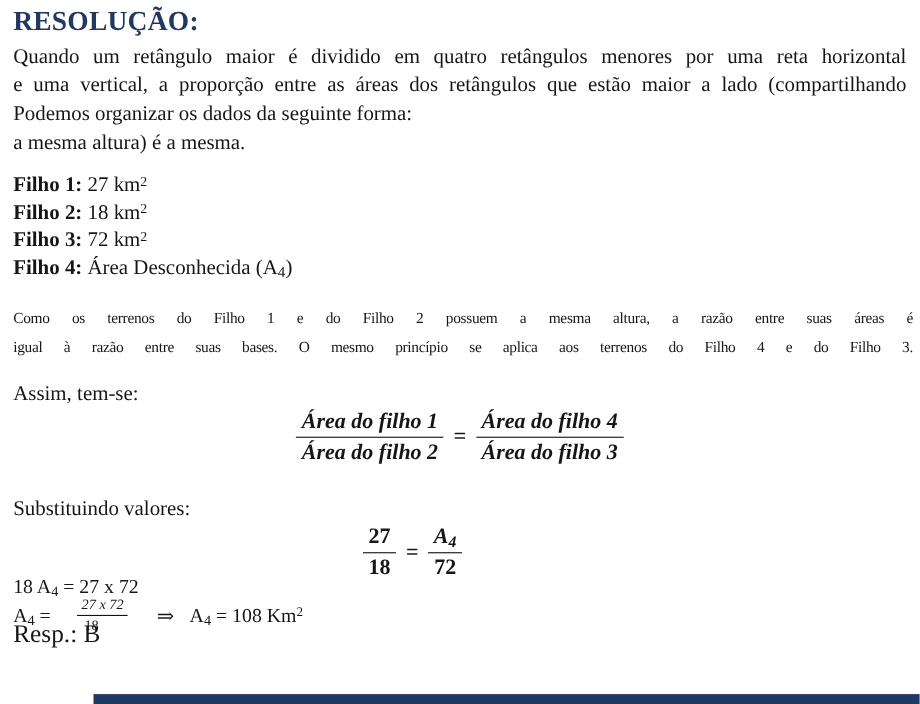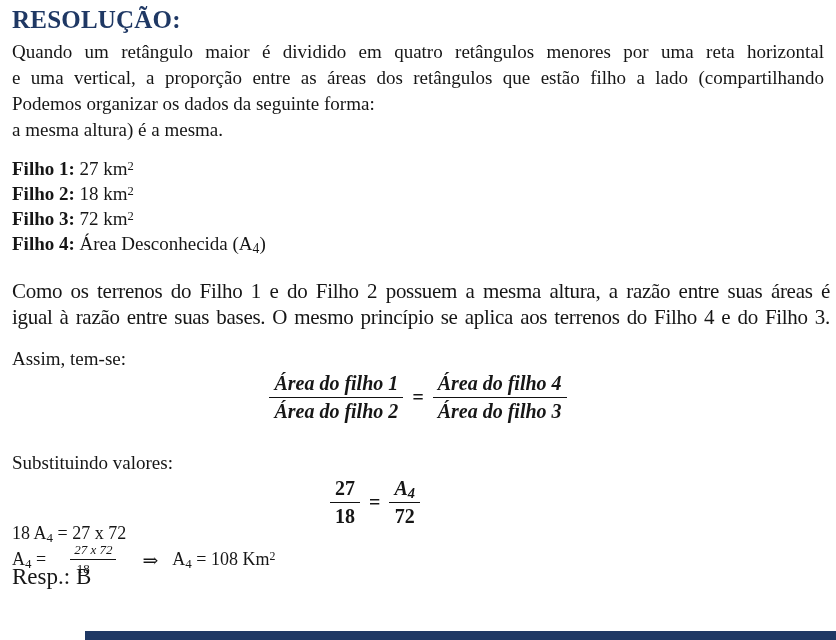--- a/index.html
+++ b/index.html
@@ -16,21 +16,21 @@
   .title {
     top: 6px; left: 12px;
     font-size: 25px; font-weight: bold;
     color: #1f3864;
     letter-spacing: 0.2px;
   }
 
   .bodytext { font-size: 19px; line-height: 26px; }
 
   .intro { top: 39px; left: 12px; width: 812px; }
-  .reasoning { top: 278px; left: 12px; width: 818px; font-size: 21px; letter-spacing: -0.3px; }
+  .reasoning { top: 278px; left: 12px; width: 818px; font-size: 14px; letter-spacing: -0.3px; }
 
   .jline {
     display: block; height: 26px; overflow: hidden;
     text-align: justify; text-align-last: justify;
   }
   .pline { display: block; height: 26px; overflow: hidden; }
 
   .filhos { top: 156px; left: 12px; font-size: 19px; line-height: 25px; }
   .filho-row { display: block; height: 25px; }
   .filho-label { font-weight: bold; }
@@ -71,21 +71,21 @@
   sub { font-size: 72%; vertical-align: -0.22em; line-height: 0; }
   sup { font-size: 66%; vertical-align: 0.42em; line-height: 0; }
 </style>
 </head>
 <body>
 
 <div class="abs title">RESOLUÇÃO:</div>
 
 <div class="abs intro bodytext">
   <span class="jline">Quando um retângulo maior é dividido em quatro retângulos menores por uma reta horizontal</span>
-  <span class="jline">e uma vertical, a proporção entre as áreas dos retângulos que estão filho a lado (compartilhando</span>
+  <span class="jline">e uma vertical, a proporção entre as áreas dos retângulos que estão maior a lado (compartilhando</span>
   <span class="pline">Podemos organizar os dados da seguinte forma:</span>
   <span class="pline">a mesma altura) é a mesma.</span>
 </div>
 
 <div class="abs filhos">
   <span class="filho-row"><span class="filho-label">Filho 1:</span> <span>27 km<sup>2</sup></span></span>
   <span class="filho-row"><span class="filho-label">Filho 2:</span> <span>18 km<sup>2</sup></span></span>
   <span class="filho-row"><span class="filho-label">Filho 3:</span> <span>72 km<sup>2</sup></span></span>
   <span class="filho-row"><span class="filho-label">Filho 4:</span> <span>Área Desconhecida (A<sub>4</sub>)</span></span>
 </div>

